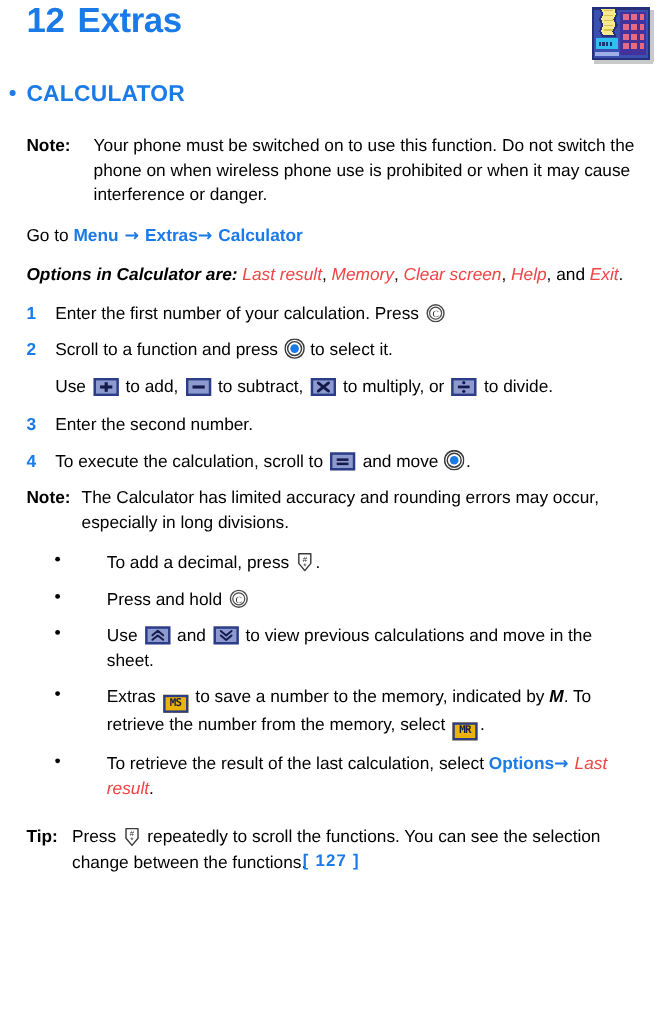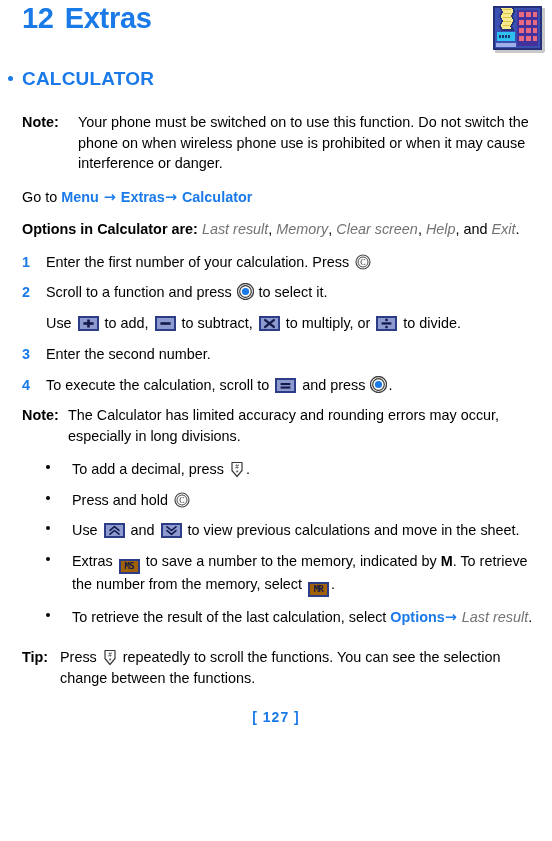--- a/index.html
+++ b/index.html
@@ -89,22 +89,22 @@
   .note-label.w1 { width: 56px; }
   .note-label.w2 { width: 46px; }
   .note-label.w3 { width: 38px; }
   .note-text { flex: 1 1 auto; }
 
   .para {
     margin-bottom: 12px;
   }
 
   .blue-b { color: #1a7ae8; font-weight: bold; }
-  .blue-i { color: #737373; font-style: italic; }
-  .bold { font-weight: bold; }
+  .blue-i { color: #ef4444; font-style: italic; }
+  .bold { font-weight: bold; font-style: italic; }
   .arrow { font-family: "DejaVu Sans", sans-serif; }
 
   
   .step {
     display: flex;
     align-items: flex-start;
     margin-bottom: 10px;
   }
   .step-num {
     flex: 0 0 auto;
@@ -133,21 +133,21 @@
     box-sizing: content-box;
   }
   .bdot i {
     display: inline-block;
     width: 4px;
     height: 4px;
     background: #000;
     border-radius: 50%;
     vertical-align: 5px;
   }
-  .btext { flex: 1 1 auto; }
+  .btext { flex: 1 1 auto; margin-left: 17px; }
 
   
   .keybox {
     display: inline-block;
     width: 21px;
     height: 15px;
     vertical-align: -3px;
     margin: 0 2px;
     position: relative;
     box-sizing: border-box;
@@ -158,21 +158,21 @@
 
   .keybox-mem {
     display: inline-block;
     width: 21px;
     height: 15px;
     vertical-align: -3px;
     margin: 0 2px;
     position: relative;
     box-sizing: border-box;
     border: 2px solid #2c3c86;
-    background: #a16207;
+    background: #eab308;
     color: #141a4a;
     font-family: "DejaVu Sans Mono", monospace;
     font-size: 9px;
     font-weight: bold;
     line-height: 11px;
     text-align: center;
     letter-spacing: -0.5px;
   }
 
   .clearkey {
@@ -346,21 +346,21 @@
 
     <div class="step">
       <span class="step-num">4</span>
       <span class="step-text"><span>To execute the calculation, scroll to</span>
         <span class="keybox">
           <svg width="17" height="11" viewBox="0 0 17 11" xmlns="http://www.w3.org/2000/svg">
             <rect x="3.6" y="3.0" width="9.8" height="2.1" fill="#141a4a"></rect>
             <rect x="3.6" y="6.5" width="9.8" height="2.1" fill="#141a4a"></rect>
           </svg>
         </span>
-        <span>and press</span>
+        <span>and move</span>
         <span class="scrollkey">
           <svg width="17" height="17" viewBox="0 0 17 17" xmlns="http://www.w3.org/2000/svg">
             <circle cx="8.5" cy="8.5" r="8" fill="none" stroke="#3a3a3a" stroke-width="1.3"></circle>
             <circle cx="8.5" cy="8.5" r="5.8" fill="none" stroke="#3a3a3a" stroke-width="1.2"></circle>
             <circle cx="8.5" cy="8.5" r="3.6" fill="#1a7ae8"></circle>
           </svg>
         </span><span>.</span>
       </span>
     </div>
 

